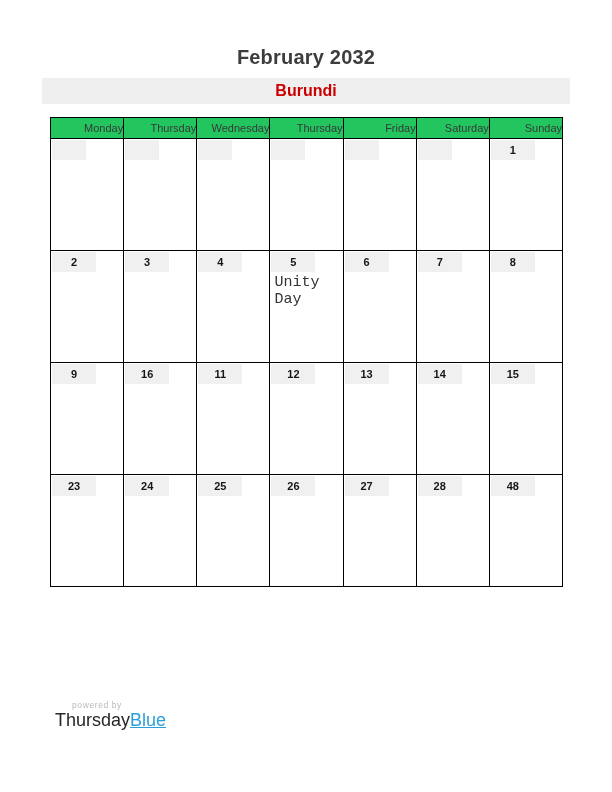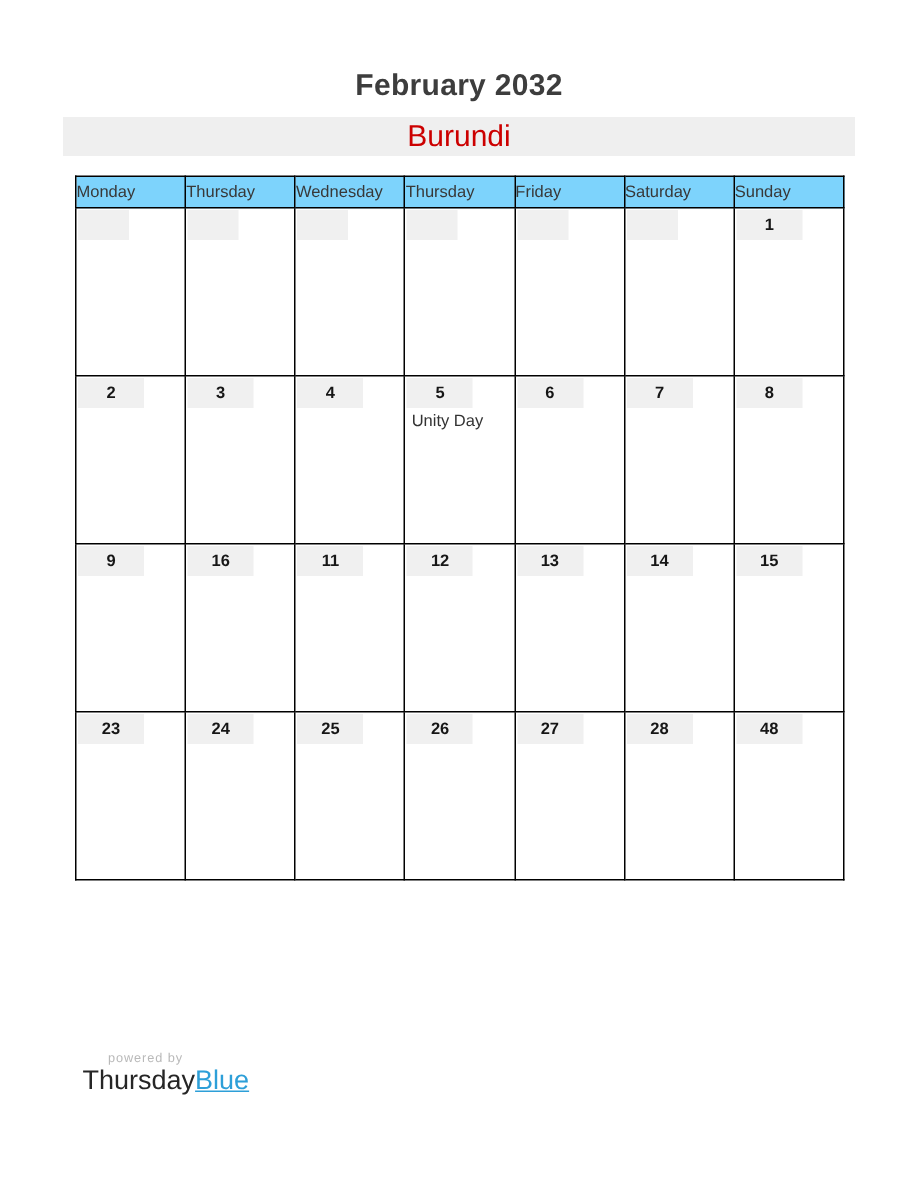--- a/index.html
+++ b/index.html
@@ -25,48 +25,48 @@
     text-align:center;font-size:20px;font-weight:bold;
     color:var(--title-gray);letter-spacing:0.2px;
   }
 
   .country-band{
     position:absolute;top:78px;left:42px;width:528px;height:26px;
     background:var(--band-gray);
     display:flex;align-items:center;justify-content:center;
   }
   .country-label{
-    color:var(--subtitle-red);font-size:20px;font-weight:normal;
+    color:var(--subtitle-red);font-size:16px;font-weight:bold;
   }
 
   table.calendar{
     position:absolute;top:117px;left:50px;width:513px;
     border-collapse:collapse;table-layout:fixed;
     border:1.5px solid var(--border-black);
   }
   table.calendar th{
     border:1px solid var(--border-black);
     height:20px;padding:0;
     font-size:11px;font-weight:normal;color:#383838;
-    text-align:left;background:#7dd3fc;
+    text-align:right;background:#22c55e;
   }
   table.calendar td{
     border:1px solid var(--border-black);
     height:111px;padding:0;vertical-align:top;background:#ffffff;
   }
   .daybox{
     width:44px;height:20px;margin:1px 0 0 1px;
     background:var(--daybox-gray);
     display:flex;align-items:center;justify-content:center;
     font-size:11px;font-weight:bold;color:#161616;
   }
   .daybox.empty{width:34px;}
   .holiday{
-    font-size:11px;color:var(--text-dark);
-    padding:3px 0 0 4px;line-height:1.1;
+    font-size:15px;color:var(--text-dark);
+    padding:3px 0 0 4px;line-height:1.1;font-family:Liberation Mono, monospace;
   }
 
   .powered-by{
     position:absolute;top:700px;left:72px;
     font-size:8.5px;color:#b9b9b9;letter-spacing:0.6px;
   }
   .brand{
     position:absolute;top:710px;left:55px;
     font-size:18px;color:var(--brand-dark);letter-spacing:0px;
   }

